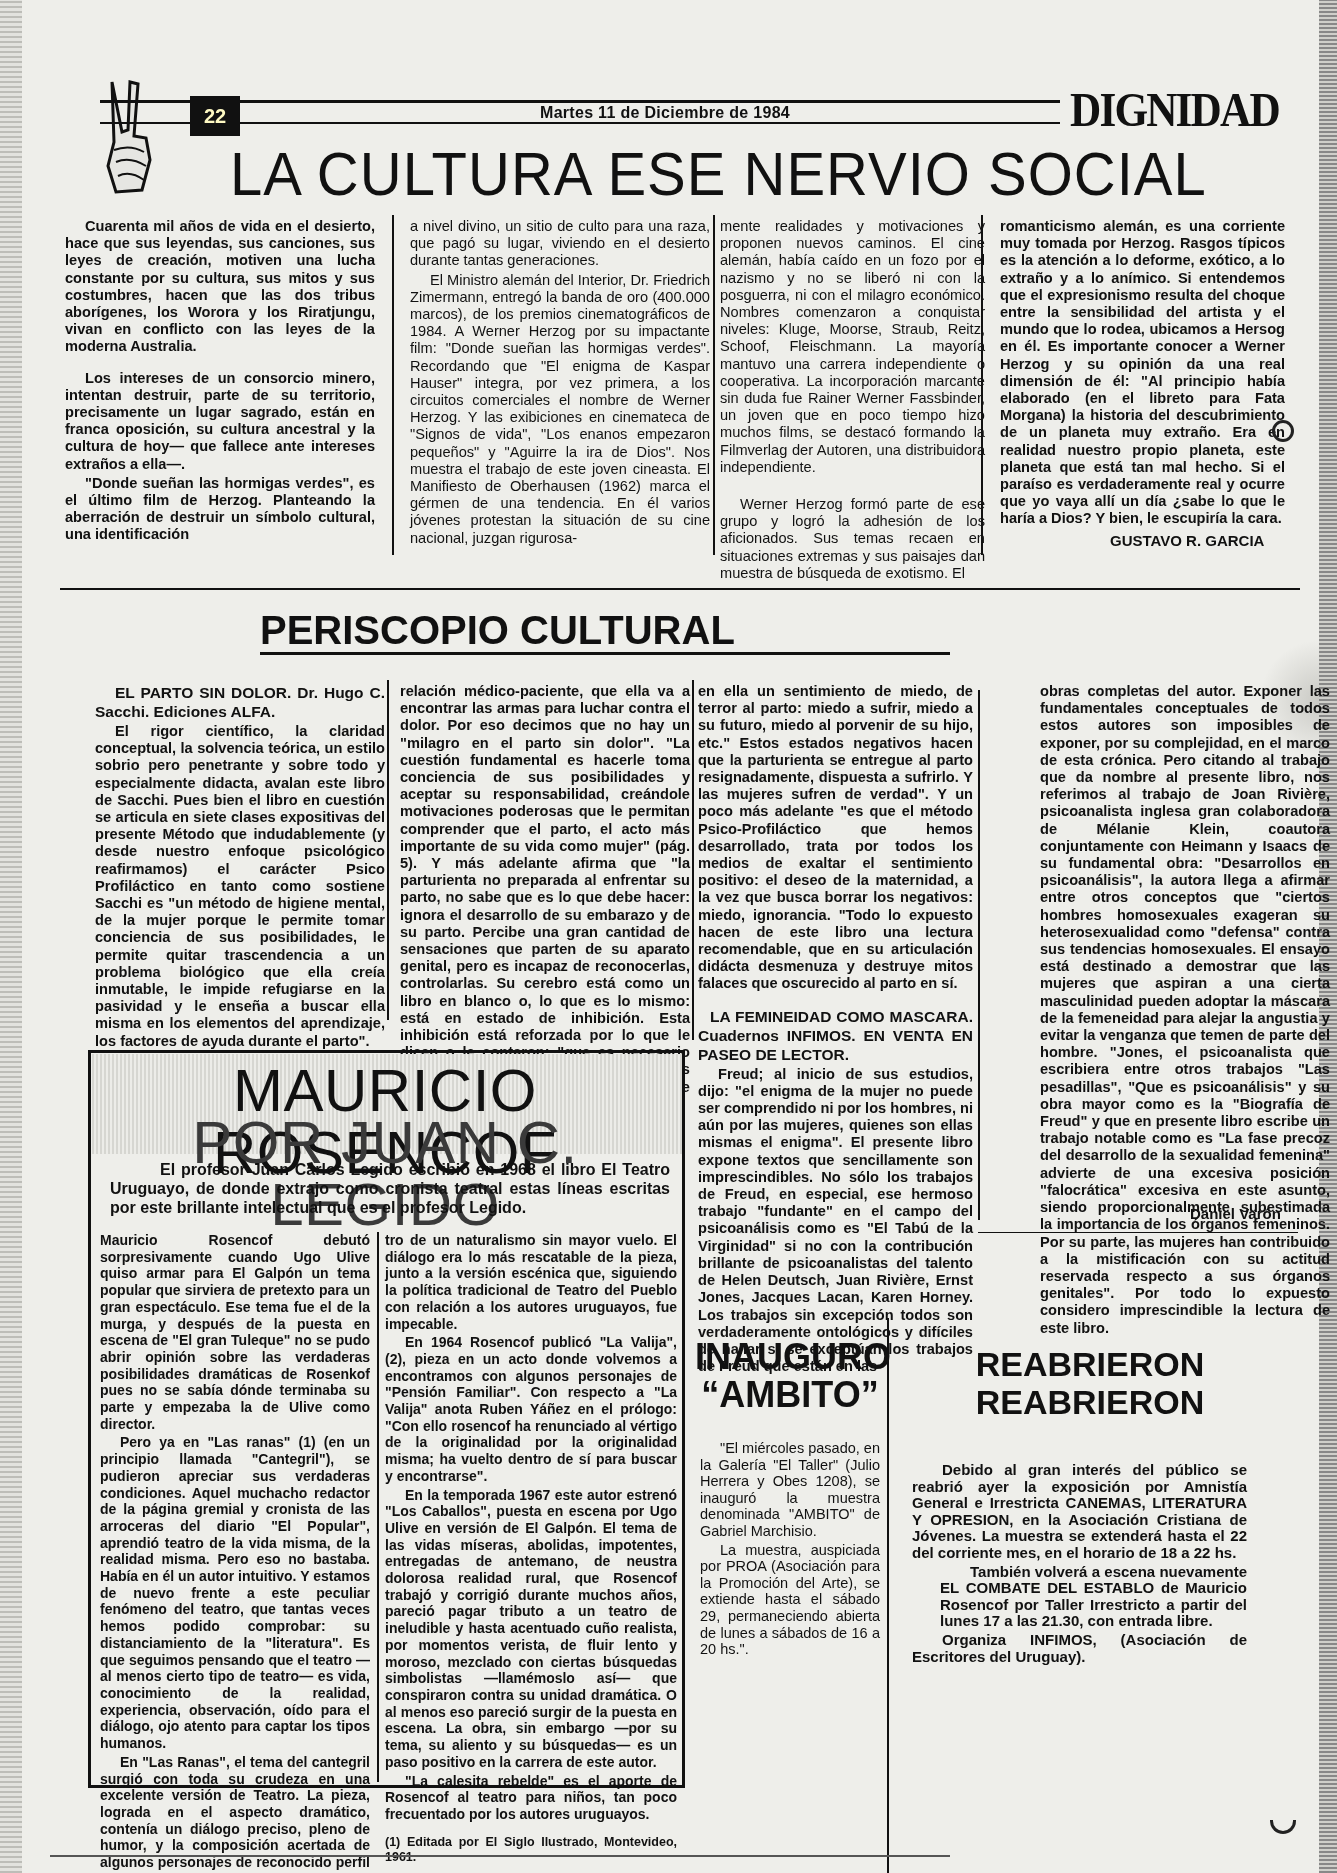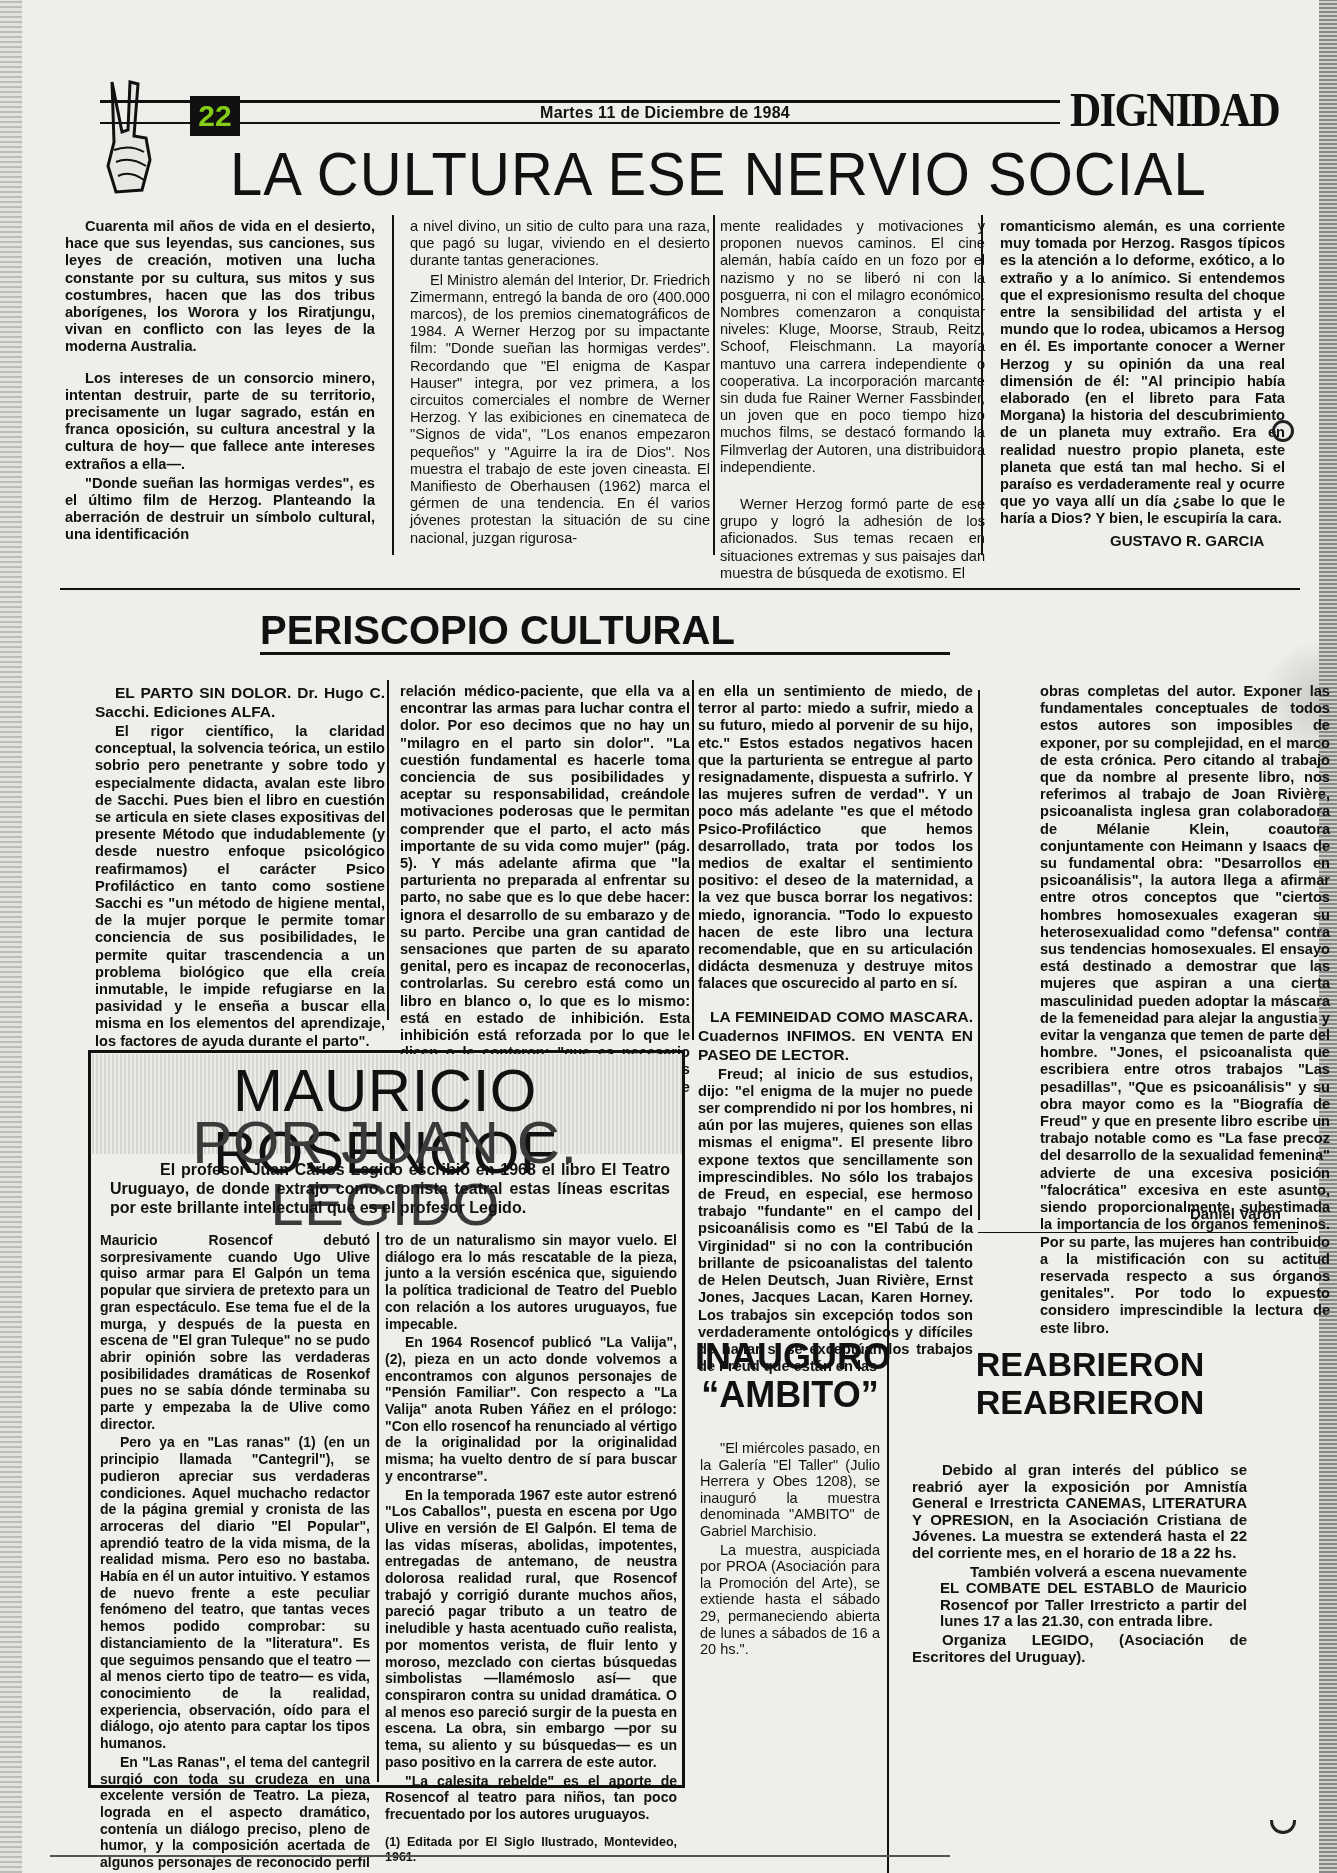--- a/index.html
+++ b/index.html
@@ -7,21 +7,21 @@
   body{background:#eeeeea;font-family:"Liberation Sans",sans-serif;color:#111;position:relative;overflow:hidden;}
   .page{position:absolute;left:0;top:0;width:1337px;height:1873px;
     background:
       radial-gradient(circle at 1320px 700px,#c9c9c4 0,#eeeeea 60px),
       #f1f1ee;}
   .edge-left{position:absolute;left:0;top:0;width:22px;height:1873px;background:repeating-linear-gradient(0deg,#bdbdb8 0 2px,#e2e2de 2px 5px);}
   .edge-right{position:absolute;right:0;top:0;width:18px;height:1873px;background:repeating-linear-gradient(0deg,#888 0 2px,#cfcfca 2px 4px);}
   .abs{position:absolute;}
   
   .hand{position:absolute;left:100px;top:80px;width:60px;height:120px;}
-  .pagenum{position:absolute;left:190px;top:96px;width:50px;height:40px;background:#111;color:#84cc16;font-weight:bold;font-size:30px;text-align:center;line-height:40px;font-family:"Liberation Sans",sans-serif;}
+  .pagenum{position:absolute;left:190px;top:96px;width:50px;height:40px;background:#111;color:#fef9c3;font-weight:bold;font-size:20px;text-align:center;line-height:40px;font-family:"Liberation Sans",sans-serif;}
   .rule-top{position:absolute;left:100px;top:100px;width:960px;height:3px;background:#111;}
   .rule-bot{position:absolute;left:100px;top:122px;width:960px;height:2px;background:#111;}
   .date{position:absolute;left:540px;top:104px;font-size:16px;font-weight:bold;letter-spacing:0.3px;}
   .brand{position:absolute;left:1070px;top:82px;font-family:"Liberation Serif",serif;font-weight:bold;font-size:48px;letter-spacing:-2px;transform:scaleX(0.9);transform-origin:left;}
   .main-title{position:absolute;left:230px;top:140px;font-size:58px;letter-spacing:1px;transform:scaleY(1.05);font-weight:normal;}
   
   .col{position:absolute;font-size:14.6px;line-height:17.2px;text-align:justify;font-weight:bold;}
   .col p{text-indent:20px;margin-bottom:2px;}
   .col p.ni{text-indent:0;}
   .vrule{position:absolute;width:2px;background:#111;}
@@ -134,19 +134,19 @@
   <div class="col light" style="left:700px;top:1440px;width:180px;font-size:14.5px;line-height:16.6px;">
     <p>"El miércoles pasado, en la Galería "El Taller" (Julio Herrera y Obes 1208), se inauguró la muestra denominada "AMBITO" de Gabriel Marchisio.</p>
     <p>La muestra, auspiciada por PROA (Asociación para la Promoción del Arte), se extiende hasta el sábado 29, permaneciendo abierta de lunes a sábados de 16 a 20 hs.".</p>
   </div>
 
   <div class="big-head" style="left:940px;top:1345px;width:300px;font-size:34px;">REABRIERON</div>
   <div class="big-head" style="left:940px;top:1383px;width:300px;font-size:34px;">REABRIERON</div>
   <div class="col" style="left:912px;top:1462px;width:335px;font-size:15px;line-height:16.6px;">
     <p style="text-indent:30px;">Debido al gran interés del público se reabrió ayer la exposición por Amnistía General e Irrestricta CANEMAS, LITERATURA Y OPRESION, en la Asociación Cristiana de Jóvenes. La muestra se extenderá hasta el 22 del corriente mes, en el horario de 18 a 22 hs.</p>
     <p style="text-indent:30px;margin-left:28px;">También volverá a escena nuevamente EL COMBATE DEL ESTABLO de Mauricio Rosencof por Taller Irrestricto a partir del lunes 17 a las 21.30, con entrada libre.</p>
-    <p style="text-indent:30px;">Organiza LEGIDO, (Asociación de Escritores del Uruguay).</p>
+    <p style="text-indent:30px;">Organiza INFIMOS, (Asociación de Escritores del Uruguay).</p>
   </div>
 
   <div class="speck" style="left:1272px;top:420px;width:22px;height:22px;border:3px solid #222;background:transparent;"></div>
   <div class="speck" style="left:1270px;top:1820px;width:26px;height:14px;border:3px solid #222;border-top:none;background:transparent;border-radius:0 0 14px 14px;"></div>
   <div class="hrule" style="left:50px;top:1855px;width:900px;height:2px;background:#555;"></div>
 </div>
 
 </body></html>

